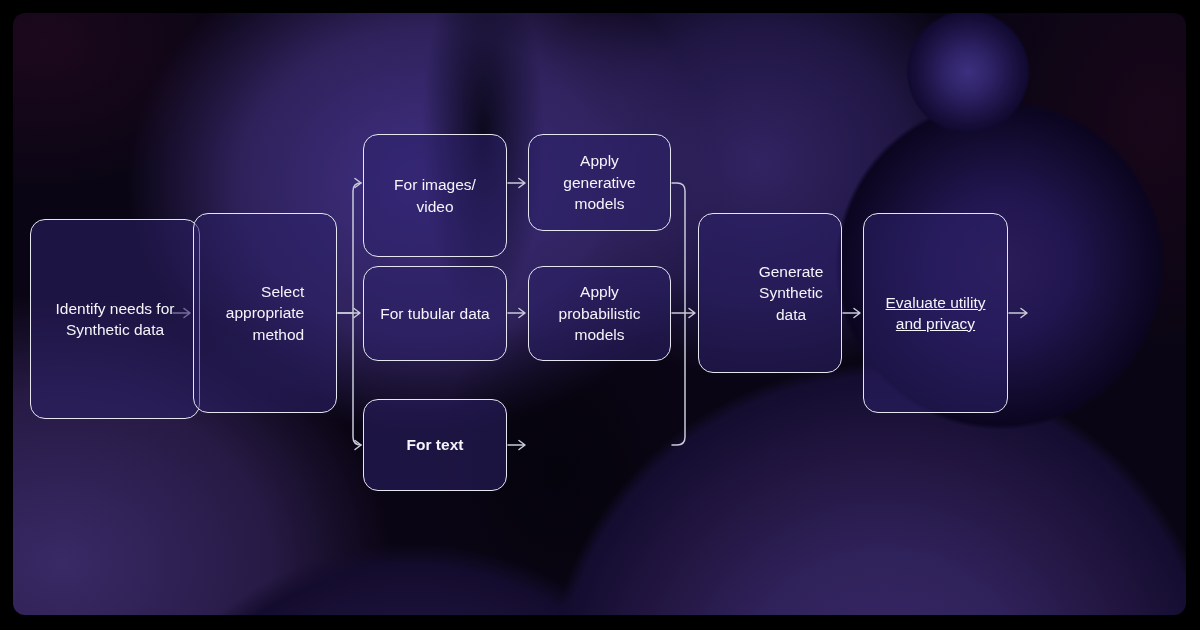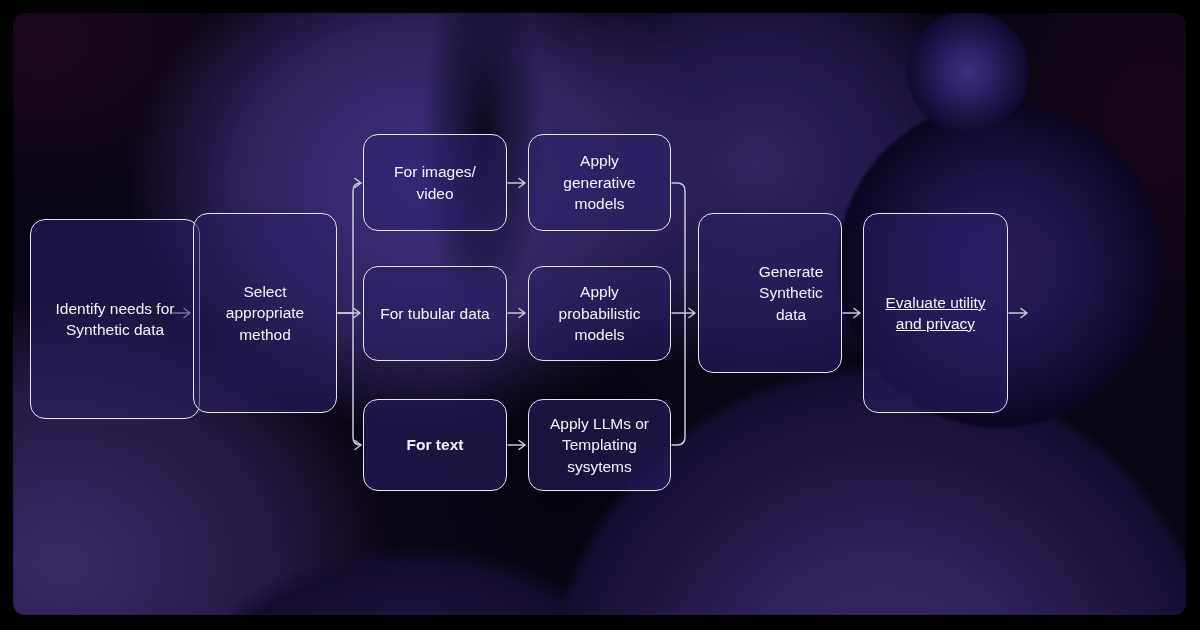--- a/index.html
+++ b/index.html
@@ -69,37 +69,34 @@
 
     <path d="M672 183 H677 Q685 183 685 191 V437 Q685 445 677 445 H672"></path>
     <path d="M672 313 H694 M689 308.5 L695 313 L689 317.5"></path>
 
     <path d="M843 313 H859 M854 308.5 L860 313 L854 317.5"></path>
     <path d="M1009 313 H1026 M1021 308.5 L1027 313 L1021 317.5"></path>
   </svg>
 
   <div class="node" style="left:30px;top:219px;width:170px;height:200px;">Identify needs for
 Synthetic data</div>
-  <div class="node" style="left:193px;top:213px;width:144px;height:200px;">Select
+  <div class="node" style="left:193px;top:213px;width:144px;height:200px;text-align:right;">Select
 appropriate
 method</div>
 
-  <div class="node" style="left:363px;top:134px;width:144px;height:97px;">For images/
+  <div class="node" style="left:363px;top:134px;width:144px;height:123px;">For images/
 video</div>
   <div class="node" style="left:528px;top:134px;width:143px;height:97px;">Apply
 generative
 models</div>
 
   <div class="node" style="left:363px;top:266px;width:144px;height:95px;">For tubular data</div>
   <div class="node" style="left:528px;top:266px;width:143px;height:95px;">Apply
 probabilistic
 models</div>
 
   <div class="node" style="left:363px;top:399px;width:144px;height:92px;font-weight:bold;">For text</div>
-  <div class="node" style="left:528px;top:399px;width:143px;height:92px;">Apply LLMs or
-Templating
-sysytems</div>
 
   <div class="node" style="left:698px;top:213px;width:144px;height:160px;padding-left:48px;">Generate
 Synthetic data</div>
   <div class="node" style="left:863px;top:213px;width:145px;height:200px;text-decoration:underline;">Evaluate utility
 and privacy</div>
 </div>
 
 </body></html>

